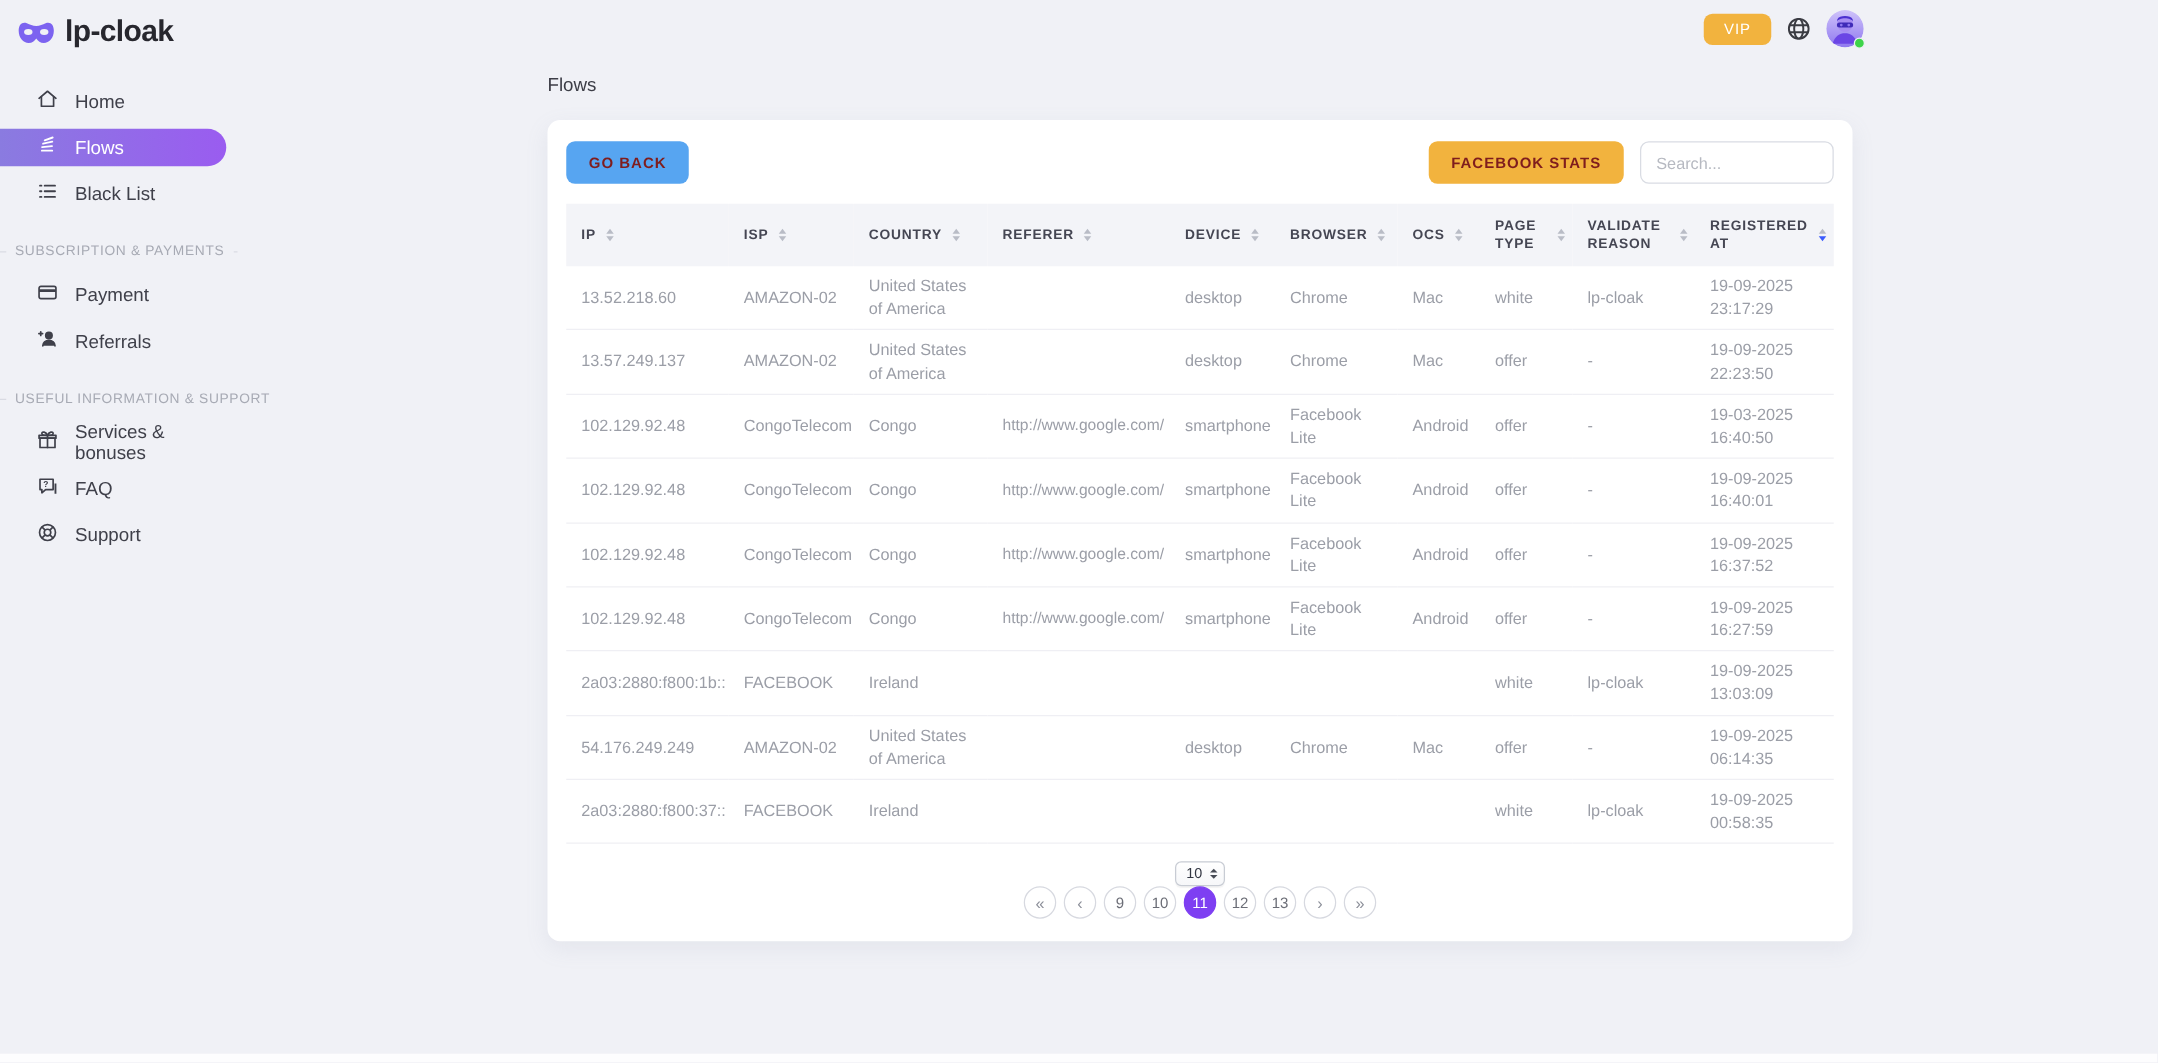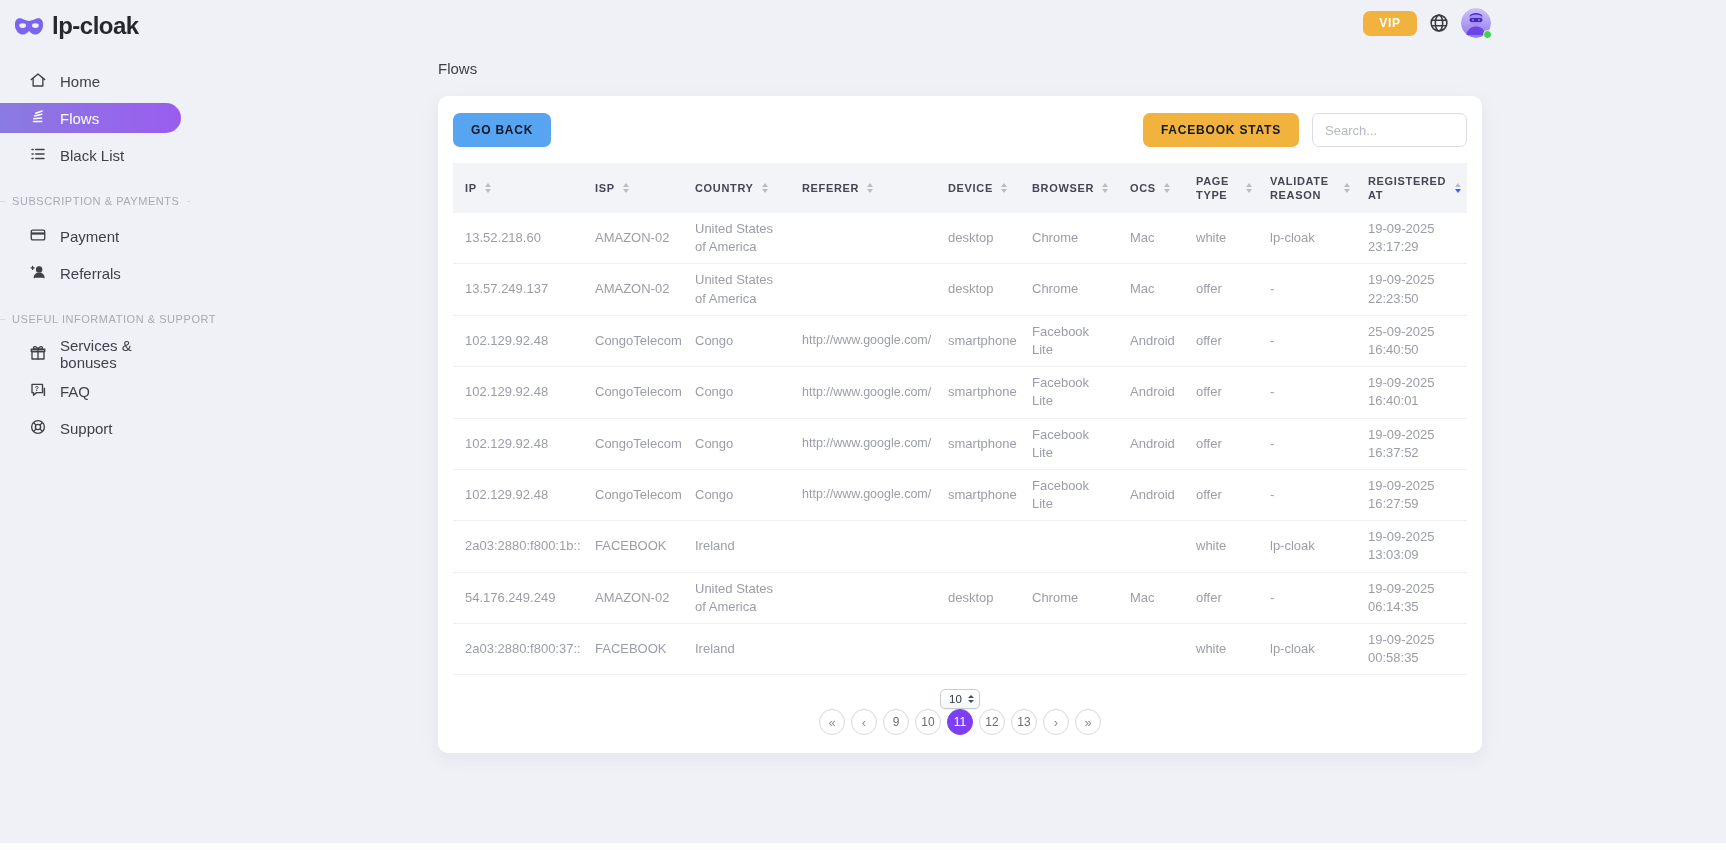--- a/index.html
+++ b/index.html
@@ -39,21 +39,21 @@
   }
   .section-label::before { content:""; width:5px; height:1px; background:#d9dbe3; flex:0 0 auto; }
   .section-label::after  { content:""; flex:1; height:1px; background:#d9dbe3; }
 
   
   .topbar { position:absolute; top:8px; left:1363px; display:flex; align-items:center; gap:11px; }
   .vip-btn {
     width:54px; height:25px; border:none; border-radius:7px;
     background:var(--button-orange,#f2b33e); color:#fff;
     font-family:"Liberation Sans", sans-serif;
-    font-size:12px; font-weight:bold; letter-spacing:0.8px; cursor:pointer;
+    font-size:12px; font-weight:normal; letter-spacing:0.8px; cursor:pointer;
   }
   .globe-btn { background:none; border:none; cursor:pointer; display:flex; padding:0; }
   .avatar-wrap { position:relative; width:30px; height:30px; cursor:pointer; }
   .avatar-wrap svg { border-radius:50%; display:block; }
   .status-dot {
     position:absolute; right:-1px; bottom:-1px; width:9px; height:9px;
     background:var(--online-green,#3ed44a); border:1.5px solid #f0f1f6; border-radius:50%;
   }
 
   
@@ -62,21 +62,21 @@
   .card {
     position:absolute; left:438px; top:96px; width:1044px;
     background:#fff; border-radius:10px;
     box-shadow:0 6px 18px rgba(140,150,170,0.12);
     padding-bottom:12px;
   }
   .card-toolbar { display:flex; justify-content:space-between; align-items:center; padding:17px 15px 16px 15px; }
   .btn {
     height:34px; border:none; border-radius:7px; padding:0 18px;
     font-family:"Liberation Sans", sans-serif;
-    font-size:12px; font-weight:bold; letter-spacing:0.8px; color:#0f172a; cursor:pointer;
+    font-size:12px; font-weight:bold; letter-spacing:0.8px; color:#7f1d1d; cursor:pointer;
   }
   .btn-back { background:var(--button-blue,#57a5f1); }
   .btn-download { background:var(--button-orange,#f2b33e); }
   .toolbar-right { display:flex; align-items:center; gap:13px; }
   .search-input {
     width:155px; height:34px; border:1px solid #d9dce3; border-radius:7px;
     padding:0 12px; font-family:"Liberation Sans", sans-serif; font-size:13px; color:#3f404a; background:#fff; outline:none;
   }
   .search-input::placeholder { color:#b6b9c1; }
 
@@ -410,21 +410,21 @@
         <tr>
           <td>102.129.92.48</td>
           <td>CongoTelecom</td>
           <td>Congo</td>
           <td>http://www.google.com/</td>
           <td>smartphone</td>
           <td>Facebook Lite</td>
           <td>Android</td>
           <td>offer</td>
           <td>-</td>
-          <td>25-09-2025 16:40:50</td>
+          <td>19-03-2025 16:40:50</td>
         </tr>
         <tr>
           <td>102.129.92.48</td>
           <td>CongoTelecom</td>
           <td>Congo</td>
           <td>http://www.google.com/</td>
           <td>smartphone</td>
           <td>Facebook Lite</td>
           <td>Android</td>
           <td>offer</td>

